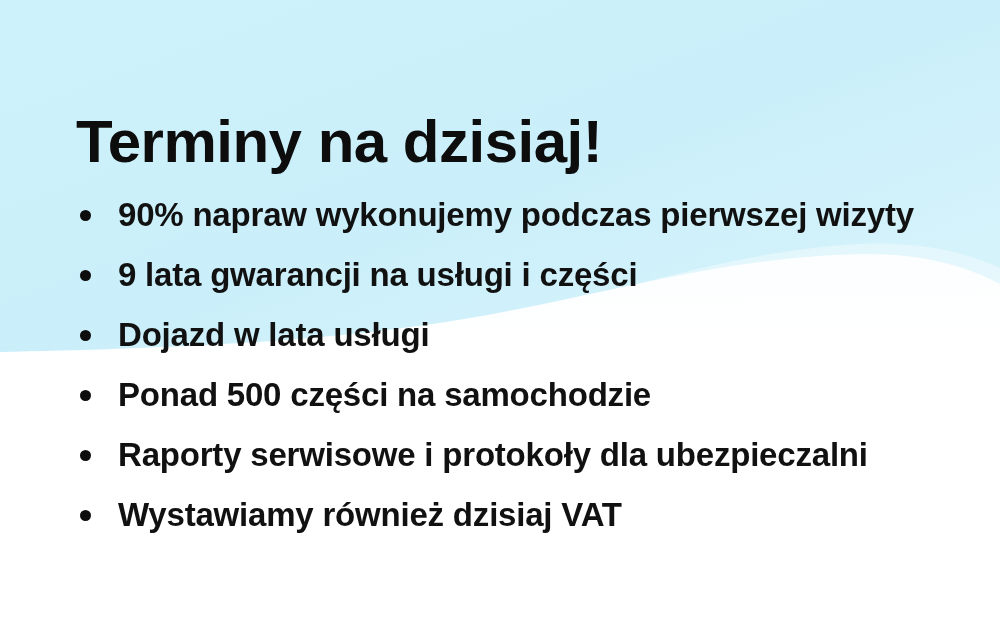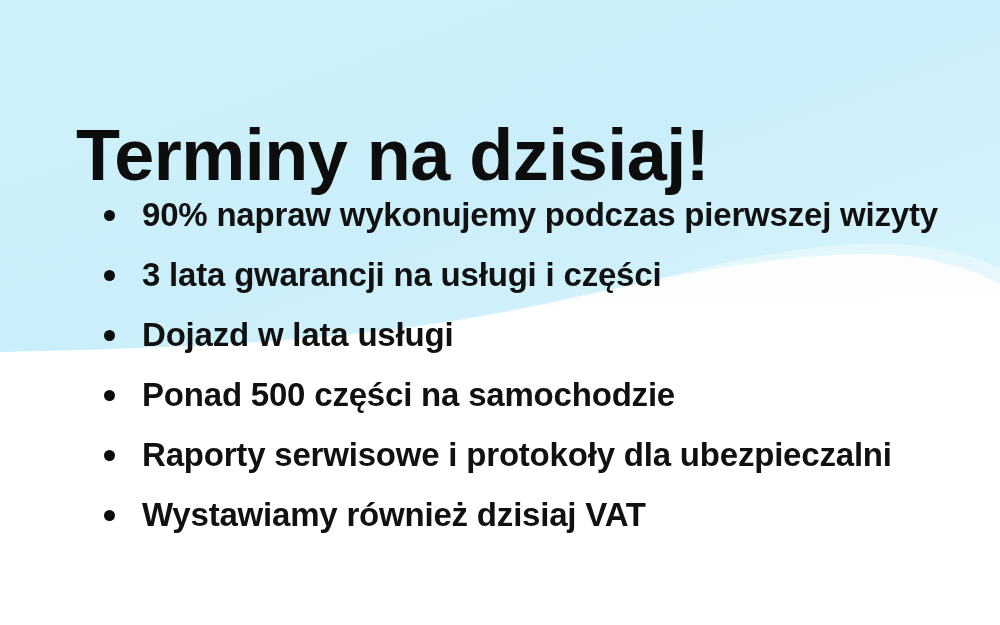--- a/index.html
+++ b/index.html
@@ -30,30 +30,30 @@
   }
   
   .content {
     position: absolute;
     inset: 0;
   }
   .slide-title {
     position: absolute;
     left: 76px;
     top: 70px;
-    font-size: 72px;
+    font-size: 60px;
     font-weight: 700;
     letter-spacing: -0.5px;
     color: #0d0d0d;
     line-height: 1.05;
     white-space: nowrap;
   }
   .bullet-list {
     position: absolute;
-    left: 92px;
+    left: 68px;
     top: 185px;
     width: 900px;
     margin: 0;
     padding: 0;
     list-style: none;
     text-align: center;
   }
   .bullet-item {
     position: relative;
     height: 60px;
@@ -111,21 +111,21 @@
 
     <ul class="bullet-list">
 
       <li class="bullet-item">
         <span class="bullet-dot"></span>
         <span class="bullet-text">90% napraw wykonujemy podczas pierwszej wizyty</span>
       </li>
 
       <li class="bullet-item">
         <span class="bullet-dot"></span>
-        <span class="bullet-text">3 lata gwarancji na usługi i części</span>
+        <span class="bullet-text">9 lata gwarancji na usługi i części</span>
       </li>
 
       <li class="bullet-item">
         <span class="bullet-dot"></span>
         <span class="bullet-text">Dojazd w lata usługi</span>
       </li>
 
       <li class="bullet-item">
         <span class="bullet-dot"></span>
         <span class="bullet-text">Ponad 500 części na samochodzie</span>

